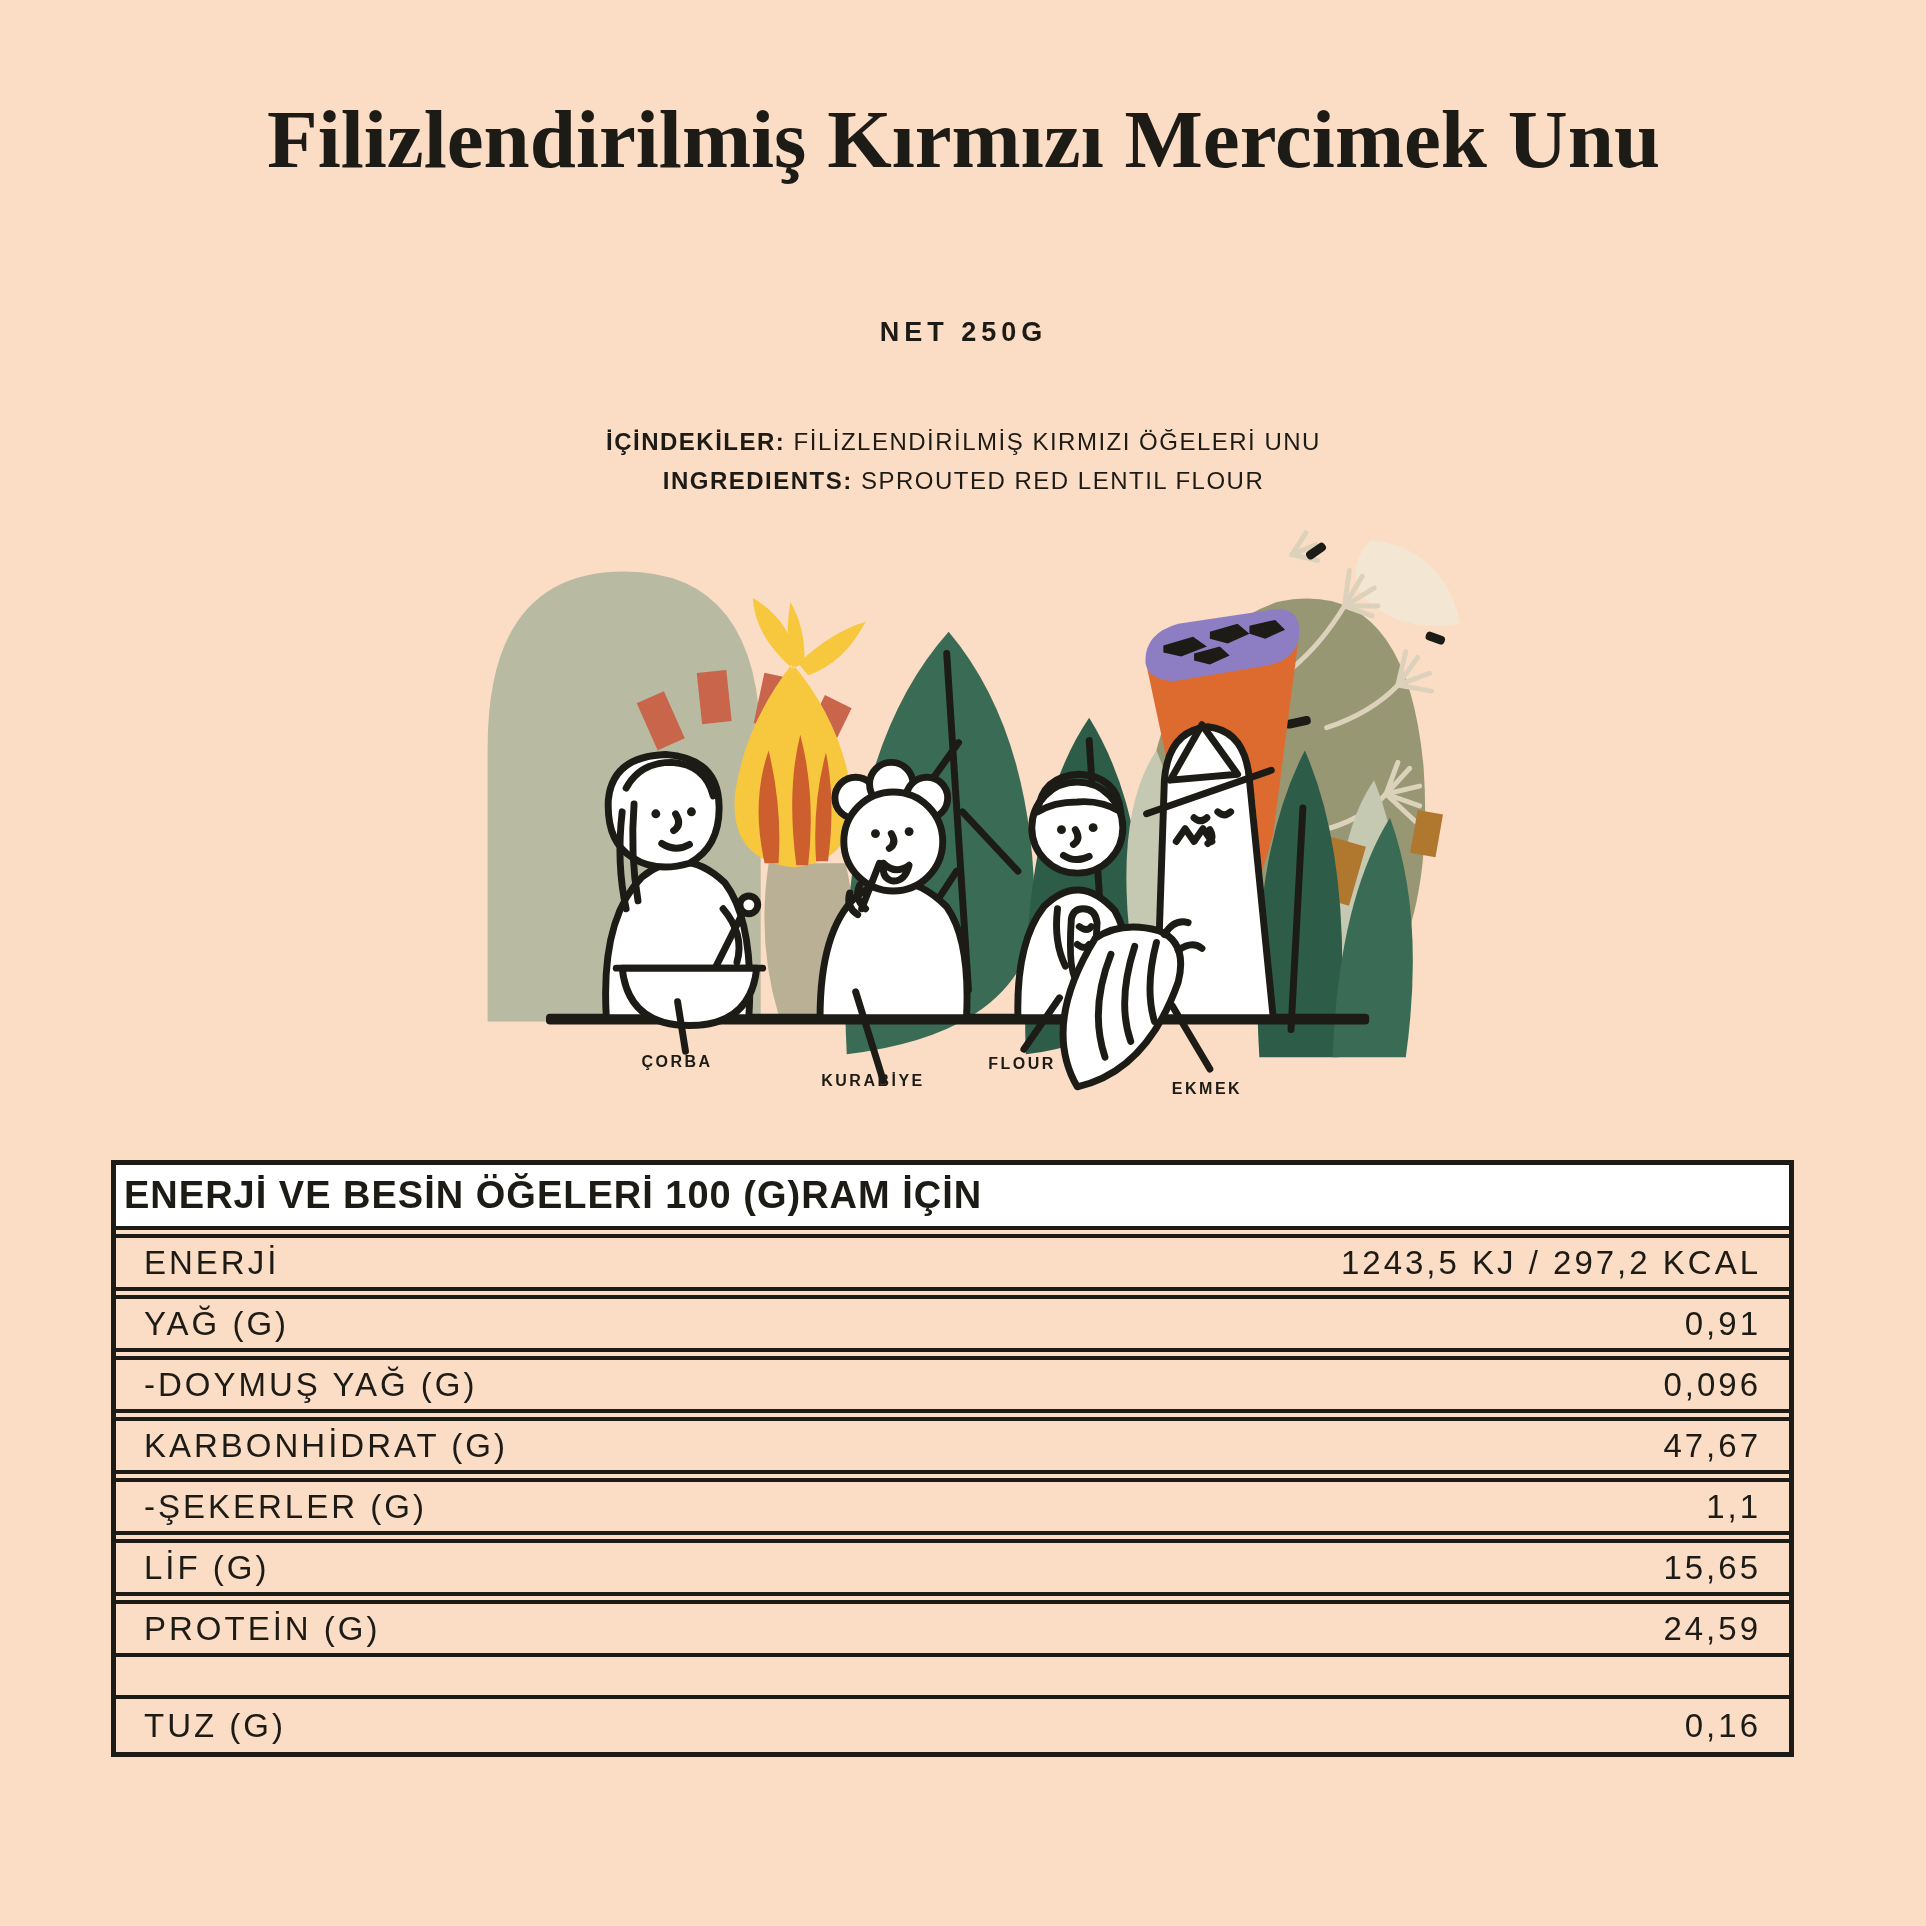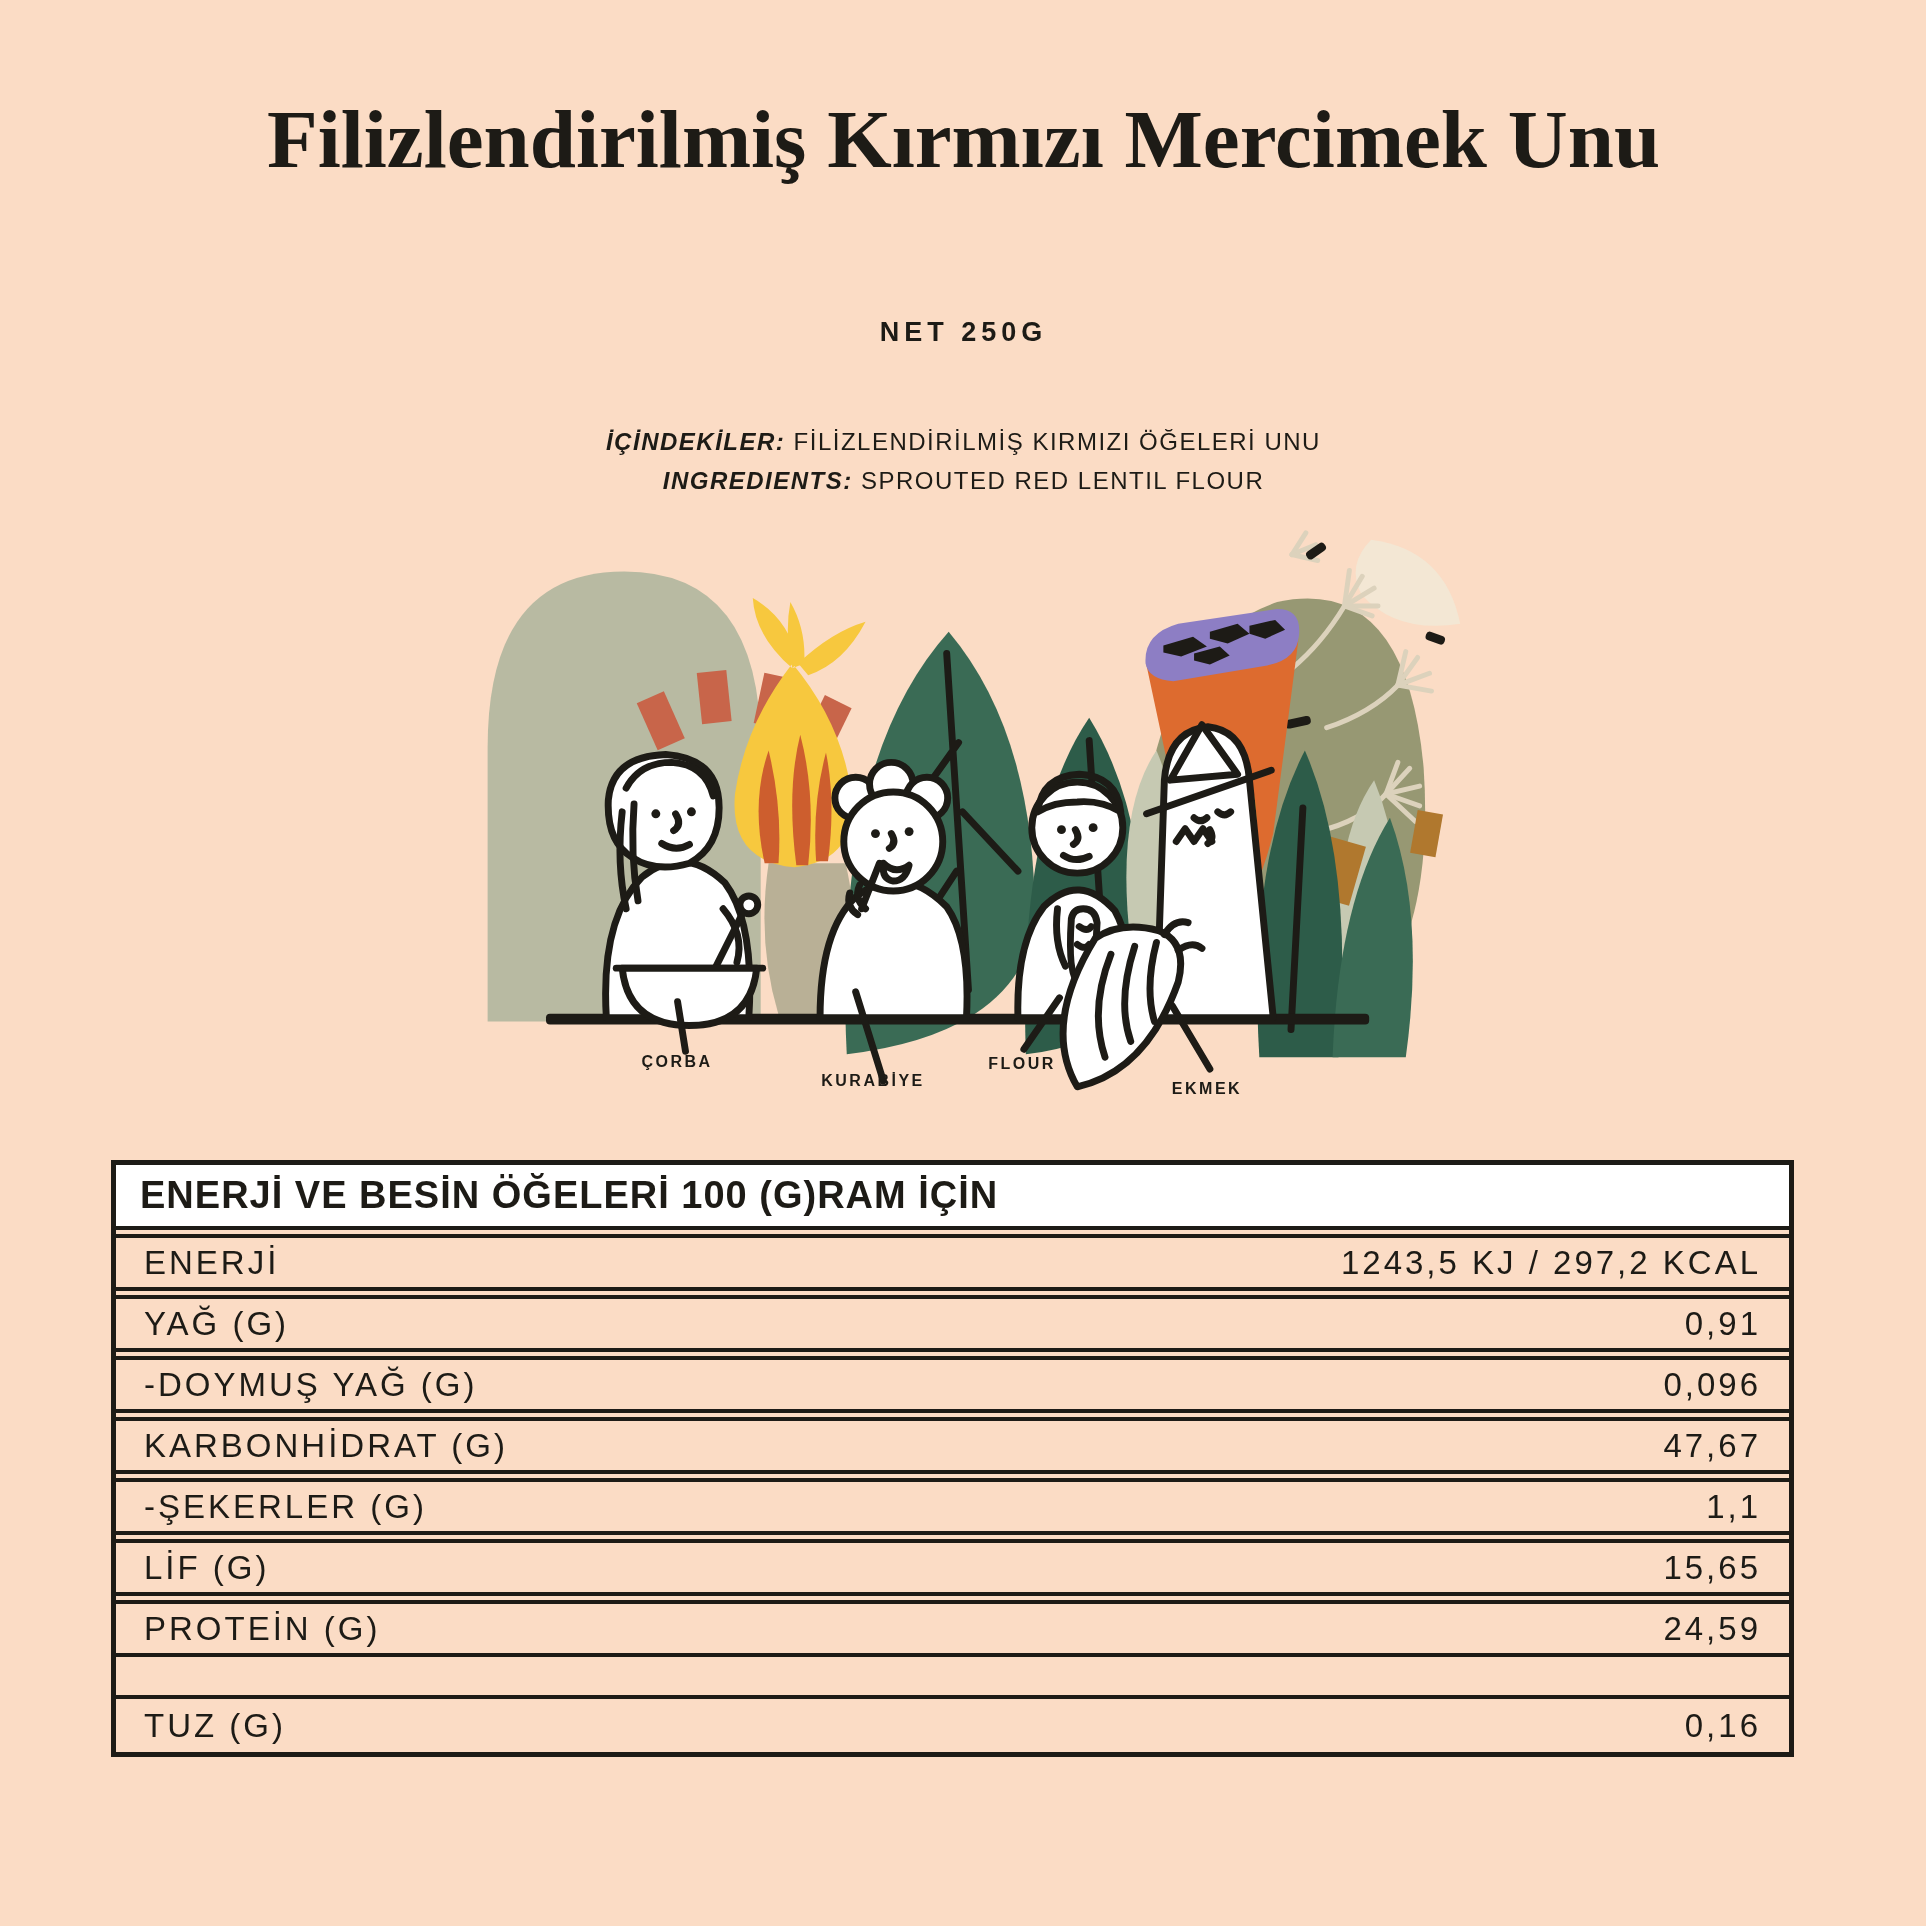--- a/index.html
+++ b/index.html
@@ -16,35 +16,35 @@
     font-weight:700; font-size:83px; letter-spacing:0px;
   }
   .net-weight {
     position:absolute; top:317px; left:0; width:100%;
     text-align:center; font-weight:700; font-size:27px; letter-spacing:5px;
   }
   .ingredients {
     position:absolute; top:422px; left:0; width:100%;
     text-align:center; font-size:24px; letter-spacing:1.5px; line-height:39px;
   }
-  .ingredients b { font-weight:700;font-style:italic; }
+  .ingredients b { font-weight:700; }
   .illustration { position:absolute; left:396px; top:515px; width:1139px; height:653px; }
   .ill-label {
     position:absolute; transform:translateX(-50%);
     font-size:16px; font-weight:700; letter-spacing:2.5px; white-space:nowrap;
   }
   .st { fill:none; stroke:var(--line); stroke-width:7; stroke-linecap:round; stroke-linejoin:round; }
   .fg { fill:var(--fig); stroke:var(--line); stroke-width:7; stroke-linejoin:round; }
   .nutrition {
     position:absolute; left:111px; top:1160px; width:1683px;
     border:5px solid var(--line);
   }
   .nhead {
     height:65px; background:var(--thead); display:flex; align-items:center;
-    padding:0 24px; font-weight:700; font-size:38px; letter-spacing:1px;
+    padding:0 8px; font-weight:700; font-size:38px; letter-spacing:1px;
     border-bottom:4px solid var(--line); white-space:nowrap;
   }
   .nrow {
     height:57px; display:flex; justify-content:space-between; align-items:center;
     padding:7px 28px; font-size:33px; letter-spacing:3px;
     border-top:4px solid var(--line); border-bottom:4px solid var(--line);
     margin-top:4px; white-space:nowrap;
   }
   .nrow:last-child { border-bottom:none;margin-top:38px; }
 </style>

